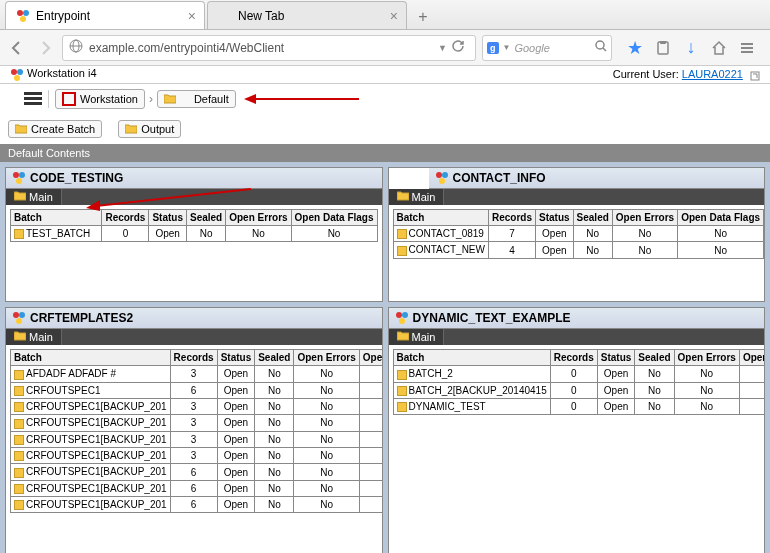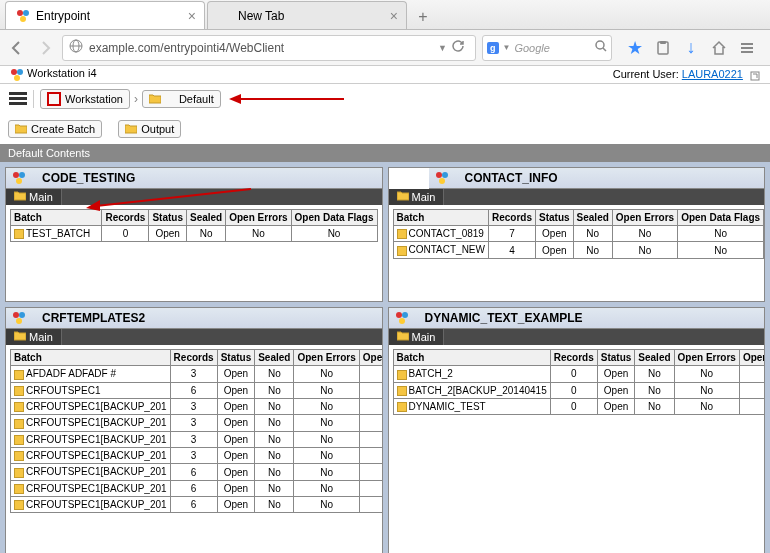--- a/index.html
+++ b/index.html
@@ -27,37 +27,37 @@
   .search-text { flex: 1; color: #999; font-style: italic; font-size: 11px; }
   .search-go { color: #888; }
   .tool-icons { display: flex; gap: 10px; padding: 0 8px; align-items: center; }
   .tool-icon { width: 18px; height: 18px; display: flex; align-items: center; justify-content: center; cursor: pointer; }
   
   
   .app-header { display: flex; justify-content: space-between; align-items: center; background: #fff; padding: 2px 10px; font-size: 11px; border-bottom: 1px solid #ccc; height: 18px; }
   .app-header a { color: #0066cc; text-decoration: underline; }
   
   
-  .crumb-bar { display: flex; align-items: center; background: #fff; padding: 4px 9px; gap: 4px; height: 30px; }
+  .crumb-bar { display: flex; align-items: center; background: #fff; padding: 4px 24px; gap: 4px; height: 30px; }
   .hamburger { width: 18px; height: 18px; cursor: pointer; }
   .hamburger div { height: 3px; background: #333; margin: 2px 0; }
   .red-square { width: 14px; height: 14px; border: 2px solid #c00; }
   .crumb { display: flex; align-items: center; border: 1px solid #aaa; border-radius: 3px; padding: 2px 6px; background: #f8f8f8; cursor: pointer; font-size: 11px; }
   .crumb-arrow { color: #888; }
   
   
   .toolbar { display: flex; gap: 16px; padding: 6px 8px; background: #fff; }
   .tool-btn { display: flex; align-items: center; border: 1px solid #aaa; border-radius: 3px; padding: 2px 6px; background: #f8f8f8; cursor: pointer; font-size: 11px; }
   .tool-btn .ico { margin-right: 4px; }
   
   
   .content-header { background: #888; color: #fff; font-size: 11px; padding: 3px 8px; }
   .panels-container { background: #b8c6da; padding: 5px; display: grid; grid-template-columns: 1fr 1fr; gap: 5px; height: 400px; overflow: hidden; }
   .panel { background: #fff; border: 1px solid #888; display: flex; flex-direction: column; overflow: hidden; }
-  .panel-title { background: linear-gradient(#e0e8f0,#d0d8e8); padding: 3px 6px; font-size: 12px; font-weight: bold; border-bottom: 1px solid #888; display: flex; align-items: flex-start; gap: 16px; }
+  .panel-title { background: linear-gradient(#e0e8f0,#d0d8e8); padding: 3px 6px; font-size: 12px; font-weight: bold; border-bottom: 1px solid #888; display: flex; align-items: flex-start; gap: 4px; }
   .panel-tabs { background: #4a4a4a; color: #fff; font-size: 11px; padding: 0; }
   .panel-tab { display: inline-flex; padding: 2px 8px; background: #3a3a3a; border-right: 1px solid #666; gap: 3px; }
   .panel-body { padding: 4px; overflow: auto; flex: 1; }
   
   table.grid { border-collapse: collapse; width: 100%; font-size: 10px; }
   table.grid th, table.grid td { border: 1px solid #888; padding: 2px 3px; text-align: left; white-space: nowrap; }
   table.grid th { background: #f0f0f0; font-weight: bold; text-align: center; }
   table.grid th.batch { text-align: left; width: 45%; }
   table.grid td.center { text-align: center; }
   .row-icon { display: inline-block; width: 10px; height: 10px; background: #f5c542; border: 1px solid #c49a2a; vertical-align: middle; margin-right: 2px; }

